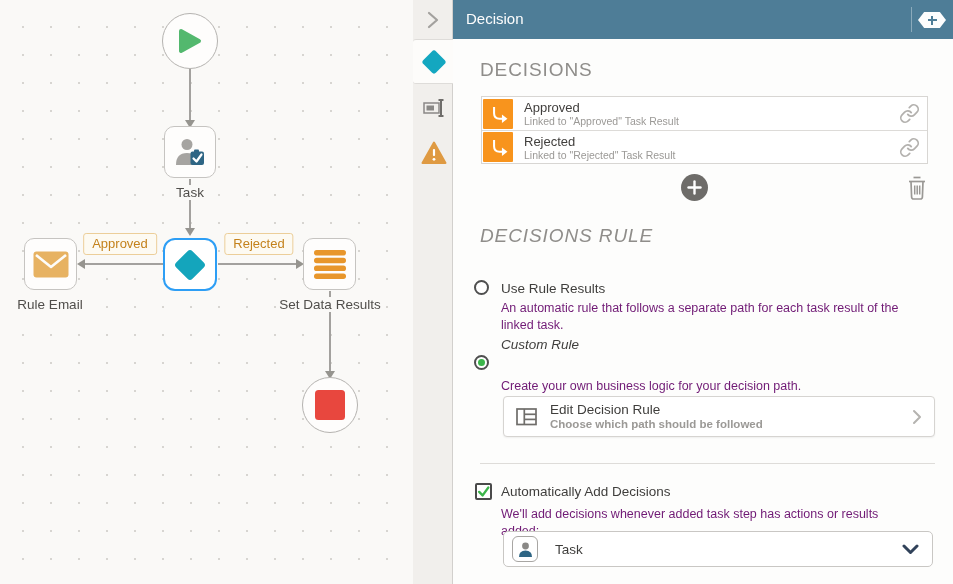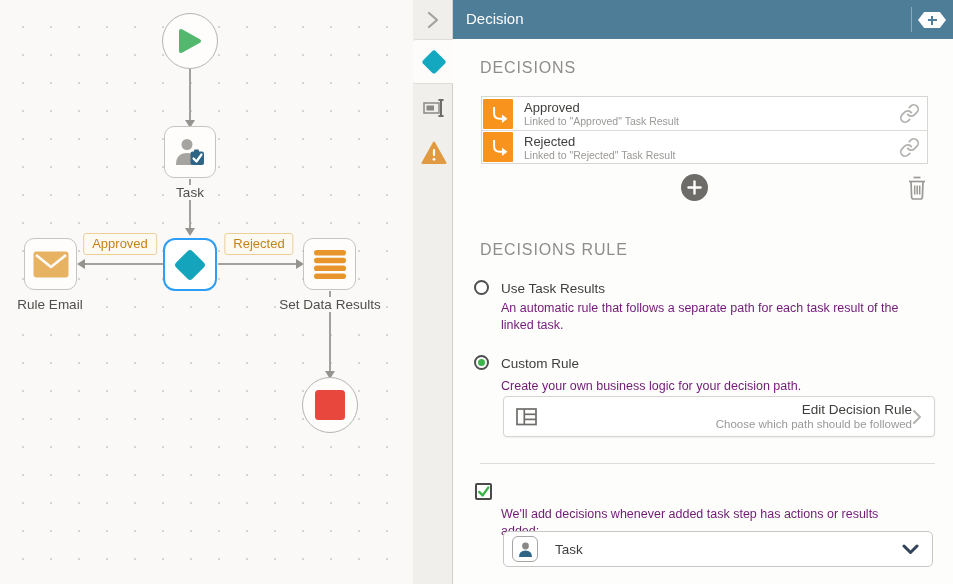--- a/index.html
+++ b/index.html
@@ -46,21 +46,21 @@
   .panel-header { position:absolute; left:40px; top:0; width:592px; height:39px; background:#4e7d97; }
   .panel-title { position:absolute; left:13px; top:10px; color:#fdfdfd; font-size:15px; }
   .hdr-divider { position:absolute; left:458px; top:7px; width:1px; height:25px; background:rgba(255,255,255,.35); }
   .hdr-plus { position:absolute; left:465px; top:12px; width:28px; height:16px; background:#fdfdfd;
     clip-path:polygon(0 50%, 22% 0, 78% 0, 100% 50%, 78% 100%, 22% 100%);
     display:flex; align-items:center; justify-content:center; cursor:pointer; }
   .hdr-plus .pbar { position:absolute; background:#4e7d97; }
   .hdr-plus .pbar.h { width:9px; height:2px; } .hdr-plus .pbar.v { width:2px; height:9px; }
 
   .panel-body { position:absolute; left:40px; top:39px; width:500px; height:545px; background:#fdfdfc; }
-  .sec-heading { position:absolute; left:27px; font-size:16px; letter-spacing:.9px; color:#8f8d8a; }
+  .sec-heading { position:absolute; left:27px; font-size:19px; letter-spacing:.9px; color:#8f8d8a; }
 
   .dec-list { position:absolute; left:28px; top:57px; width:447px; background:#fff;
     border:1px solid #d8d6d3; }
   .dec-row { display:flex; align-items:center; height:33px; background:#fff; }
   .dec-row + .dec-row { border-top:1px solid #dddbd8; }
   .dec-ico { width:30px; height:30px; margin:1px 0 1px 1px; background:#f8941d; border-radius:1px;
     display:flex; align-items:center; justify-content:center; flex:0 0 auto; }
   .dec-texts { flex:1 1 auto; padding-left:11px; min-width:0; }
   .dec-title { font-size:13px; color:#413f3d; line-height:15px; }
   .dec-sub { font-size:10.5px; color:#9b9996; line-height:12px; }
@@ -73,21 +73,21 @@
   .radio-outer { position:absolute; width:15px; height:15px; border:2px solid #4f4f4f; border-radius:50%;
     background:#fff; display:flex; align-items:center; justify-content:center; cursor:pointer; }
   .radio-dot { width:7px; height:7px; border-radius:50%; background:#3bb54a; }
   .opt-label { position:absolute; left:48px; font-size:13.5px; color:#3f3e3c; cursor:pointer; }
   .opt-desc { position:absolute; left:48px; width:414px; font-size:12.5px; color:#701a75; line-height:17px; }
 
   .edit-card { position:absolute; left:50px; top:357px; width:432px; height:41px; background:#fff;
     border:1px solid #d6d4d1; border-radius:4px; box-shadow:0 1px 2px rgba(0,0,0,.06);
     display:flex; align-items:center; cursor:pointer; }
   .edit-ico { flex:0 0 auto; margin:0 12px 0 11px; display:flex; }
-  .edit-texts { flex:1 1 auto;text-align:right; }
+  .edit-texts { flex:1 1 auto; }
   .edit-title { font-size:13.5px; color:#3f3e3c; line-height:16px; }
   .edit-sub { font-size:11.5px; color:#9b9996; line-height:13px; }
   .edit-chev { flex:0 0 auto; padding-right:12px; display:flex; }
 
   .separator { position:absolute; left:27px; top:424px; width:455px; height:1px; background:#dedcd9; }
 
   .checkbox { position:absolute; left:22px; top:444px; width:17px; height:17px; background:#fff;
     border:2px solid #4a4a4a; border-radius:2px; display:flex; align-items:center; justify-content:center;
     cursor:pointer; }
   .dropdown { position:absolute; left:50px; top:492px; width:430px; height:36px; background:#fff;
@@ -263,59 +263,60 @@
         <svg width="24" height="26" viewBox="0 0 24 26">
           <line x1="8.5" y1="2.5" x2="15.5" y2="2.5" stroke="#9a9895" stroke-width="1.7"></line>
           <line x1="4" y1="6.5" x2="20" y2="6.5" stroke="#9a9895" stroke-width="1.7"></line>
           <path d="M6 6.5 L6.6 22 q0.1 2 2 2 h6.8 q1.9 0 2-2 L18 6.5" fill="none" stroke="#9a9895" stroke-width="1.7"></path>
           <line x1="9.7" y1="10.5" x2="9.7" y2="19.5" stroke="#9a9895" stroke-width="1.5"></line>
           <line x1="12.2" y1="10.5" x2="12.2" y2="19.5" stroke="#9a9895" stroke-width="1.5"></line>
           <line x1="14.7" y1="10.5" x2="14.7" y2="19.5" stroke="#9a9895" stroke-width="1.5"></line>
         </svg>
       </div>
 
-      <div class="sec-heading" style="top:202px;">DECISIONS RULE</div>
+      <div class="sec-heading" style="top:186px;font-style:italic;">DECISIONS RULE</div>
 
       <div class="radio-outer" style="left:21px; top:241px;"></div>
-      <div class="opt-label" style="top:242px;">Use Task Results</div>
+      <div class="opt-label" style="top:242px;">Use Rule Results</div>
       <div class="opt-desc" style="top:261px;">An automatic rule that follows a separate path for each task result of the linked task.</div>
 
       <div class="radio-outer" style="left:21px; top:316px;">
         <span class="radio-dot"></span>
       </div>
-      <div class="opt-label" style="top:317px;">Custom Rule</div>
+      <div class="opt-label" style="top:298px;font-style:italic;">Custom Rule</div>
       <div class="opt-desc" style="top:339px;">Create your own business logic for your decision path.</div>
 
       <div class="edit-card">
         <span class="edit-ico">
           <svg width="23" height="23" viewBox="0 0 23 23">
             <rect x="2" y="4" width="19" height="15.5" fill="none" stroke="#6f6d6a" stroke-width="1.7"></rect>
             <line x1="9.3" y1="4" x2="9.3" y2="19.5" stroke="#6f6d6a" stroke-width="1.7"></line>
             <line x1="9.3" y1="9.3" x2="21" y2="9.3" stroke="#6f6d6a" stroke-width="1.7"></line>
             <line x1="9.3" y1="14.4" x2="21" y2="14.4" stroke="#6f6d6a" stroke-width="1.7"></line>
           </svg>
         </span>
         <span class="edit-texts">
           <span class="edit-title" style="display:block;">Edit Decision Rule</span>
-          <span class="edit-sub" style="display:block;">Choose which path should be followed</span>
+          <span class="edit-sub" style="display:block;font-weight:bold;">Choose which path should be followed</span>
         </span>
         <span class="edit-chev">
           <svg width="10" height="16" viewBox="0 0 10 16">
             <polyline points="2,2 8,8 2,14" fill="none" stroke="#b5b3b0" stroke-width="2" stroke-linecap="round" stroke-linejoin="round"></polyline>
           </svg>
         </span>
       </div>
 
       <div class="separator"></div>
 
       <div class="checkbox">
         <svg width="13" height="13" viewBox="0 0 15 15">
           <polyline points="2.5,8 6.5,12 13,3" fill="none" stroke="#3bb54a" stroke-width="2.8" stroke-linecap="round" stroke-linejoin="round"></polyline>
         </svg>
       </div>
+      <div class="opt-label" style="top:445px;">Automatically Add Decisions</div>
       <div class="opt-desc" style="top:467px;">We'll add decisions whenever added task step has actions or results added:</div>
 
       <div class="dropdown">
         <span class="dd-ico">
           <svg width="17" height="17" viewBox="0 0 17 17">
             <circle cx="8.5" cy="5" r="3.4" fill="#8a8886"></circle>
             <path d="M2 16 q0 -6.5 6.5 -6.5 q6.5 0 6.5 6.5 z" fill="#2e6584"></path>
           </svg>
         </span>
         <span class="dd-value">Task</span>

